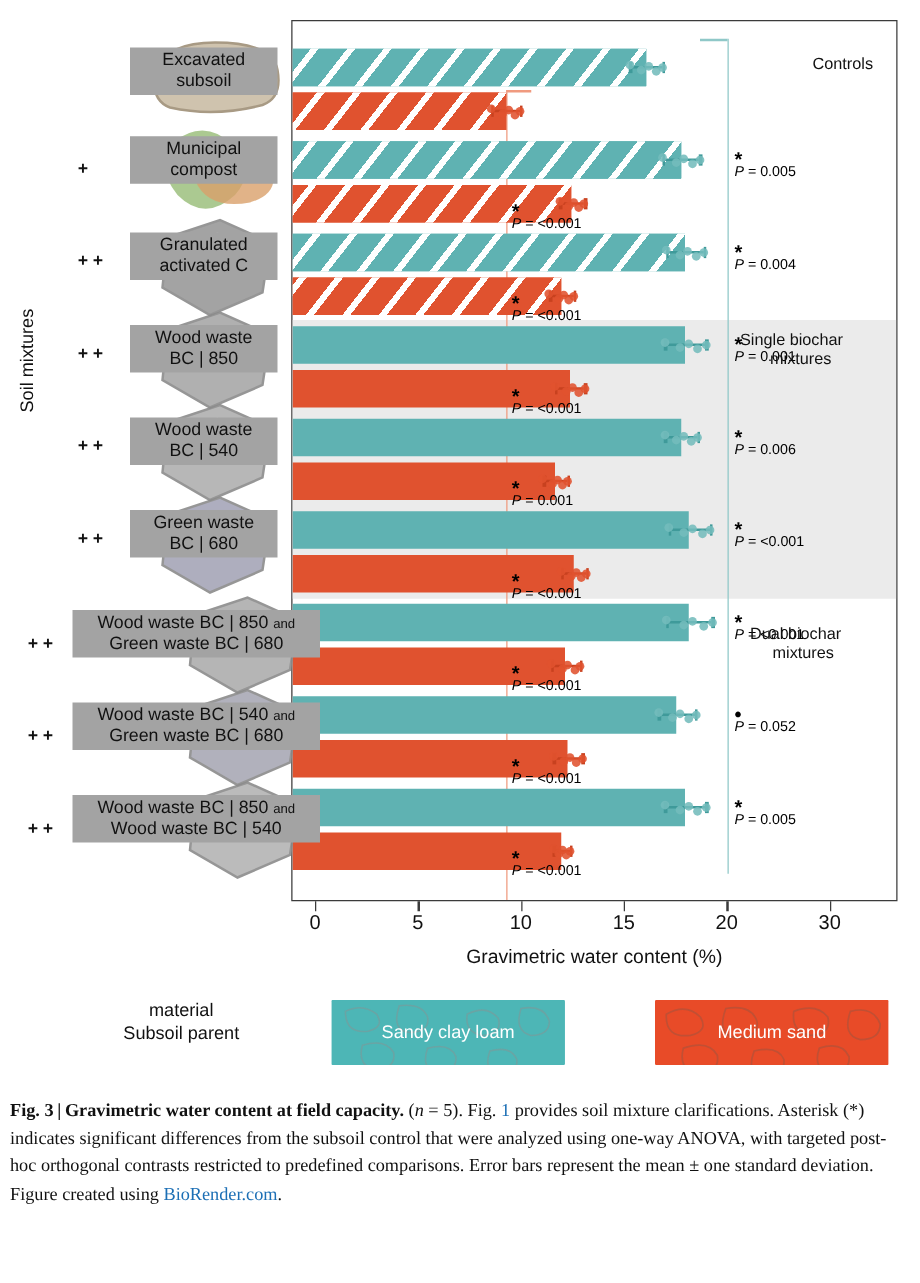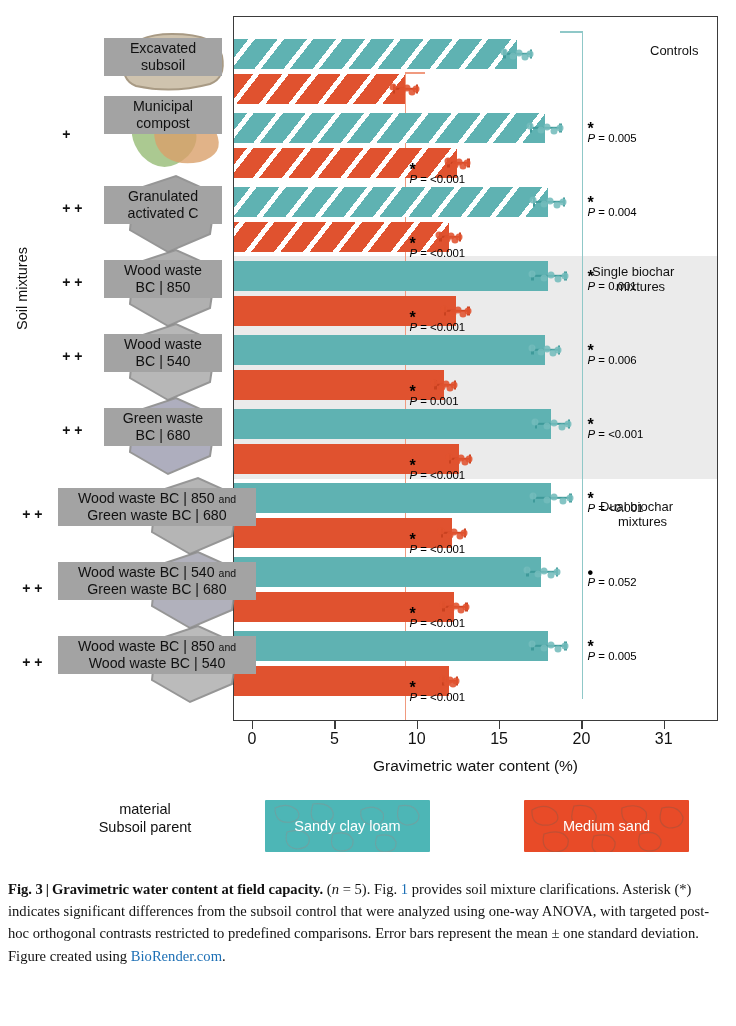--- a/index.html
+++ b/index.html
@@ -81,21 +81,21 @@
     position:absolute;left:14px;top:330px;font-size:14.5px;color:#111;
     transform:rotate(-90deg);transform-origin:left top;white-space:nowrap;
   }
 
   
   .legend-label{
     position:absolute;left:60px;top:800px;width:170px;text-align:center;
     font-size:14.5px;color:#111;line-height:1.25;
   }
   .legend-chip{
-    position:absolute;top:800px;height:52px;width:165px;
+    position:absolute;top:800px;height:52px;width:187px;
     display:flex;align-items:center;justify-content:center;
     color:#fff;font-size:14.5px;border-radius:1px;overflow:hidden;
   }
   .legend-chip span{position:relative;z-index:3;}
   .legend-chip .tex{position:absolute;inset:0;z-index:1;}
 
   
   .caption{
     position:absolute;left:8px;top:878px;width:718px;
     font-family:"Liberation Serif", serif;
@@ -387,39 +387,39 @@
       <div class="xticklabel" style="left: 252px;">0</div>
       <div class="xtick" style="left: 334.35px;"></div>
       <div class="xticklabel" style="left: 334.35px;">5</div>
       <div class="xtick" style="left: 416.7px;"></div>
       <div class="xticklabel" style="left: 416.7px;">10</div>
       <div class="xtick" style="left: 499.05px;"></div>
       <div class="xticklabel" style="left: 499.05px;">15</div>
       <div class="xtick" style="left: 581.4px;"></div>
       <div class="xticklabel" style="left: 581.4px;">20</div>
       <div class="xtick" style="left: 663.75px;"></div>
-      <div class="xticklabel" style="left: 663.75px;">31</div>
+      <div class="xticklabel" style="left: 663.75px;">30</div>
     </div>
   <div class="xaxis-title">Gravimetric water content (%)</div>
 
   <div id="cat-layer">
       <div class="blob" style="left: 118px; top: 20px;"><svg width="110" height="90" viewBox="0 0 110 90">
           <path d="M6 36 q10 -22 48 -22 q46 0 50 22 q4 22 -12 28 q-38 10 -74 2 q-16 -6 -12 -30z" fill="#cfc3ae" stroke="#a89a84" stroke-width="2"></path>
           <path d="M12 34 q12 -14 44 -14 q40 0 46 14 q-6 10 -44 10 q-38 0 -46 -10z" fill="#e7ded0"></path>
         </svg></div>
       <div class="catbox" style="left: 104px; top: 38px; width: 118px;">
         <div>Excavated</div>
         <div>subsoil</div>
       </div>
       <div class="blob" style="left: 118px; top: 94px;"><svg width="110" height="90" viewBox="0 0 110 90">
           <path d="M20 20 q26 -20 48 2 q20 20 2 40 q-24 22 -46 0 q-18 -22 -4 -42z" fill="#9cbf7e" opacity=".85"></path>
           <path d="M46 24 q34 -10 52 14 q10 22 -16 30 q-34 6 -44 -18 q-6 -20 8 -26z" fill="#d9a06a" opacity=".8"></path>
         </svg></div>
       <div class="plus" style="left: 62px; top: 126px;">+</div>
-      <div class="catbox" style="left: 104px; top: 96px; width: 118px;">
+      <div class="catbox" style="left: 104px; top: 109px; width: 118px;">
         <div>Municipal</div>
         <div>compost</div>
       </div>
       <div class="blob" style="left: 118px; top: 168px;"><svg width="110" height="90" viewBox="0 0 110 90">
           <path d="M16 22 L58 8 L98 26 L92 66 L50 84 L12 62z" fill="#9a9a9a" stroke="#8b8b8b" stroke-width="2" opacity=".9"></path>
           <path d="M24 28 L56 18 L84 32 L60 46z" fill="#ffffff" opacity=".22"></path>
         </svg></div>
       <div class="plus" style="left: 62px; top: 200px;">+ +</div>
       <div class="catbox" style="left: 104px; top: 186px; width: 118px;">
         <div>Granulated</div>

